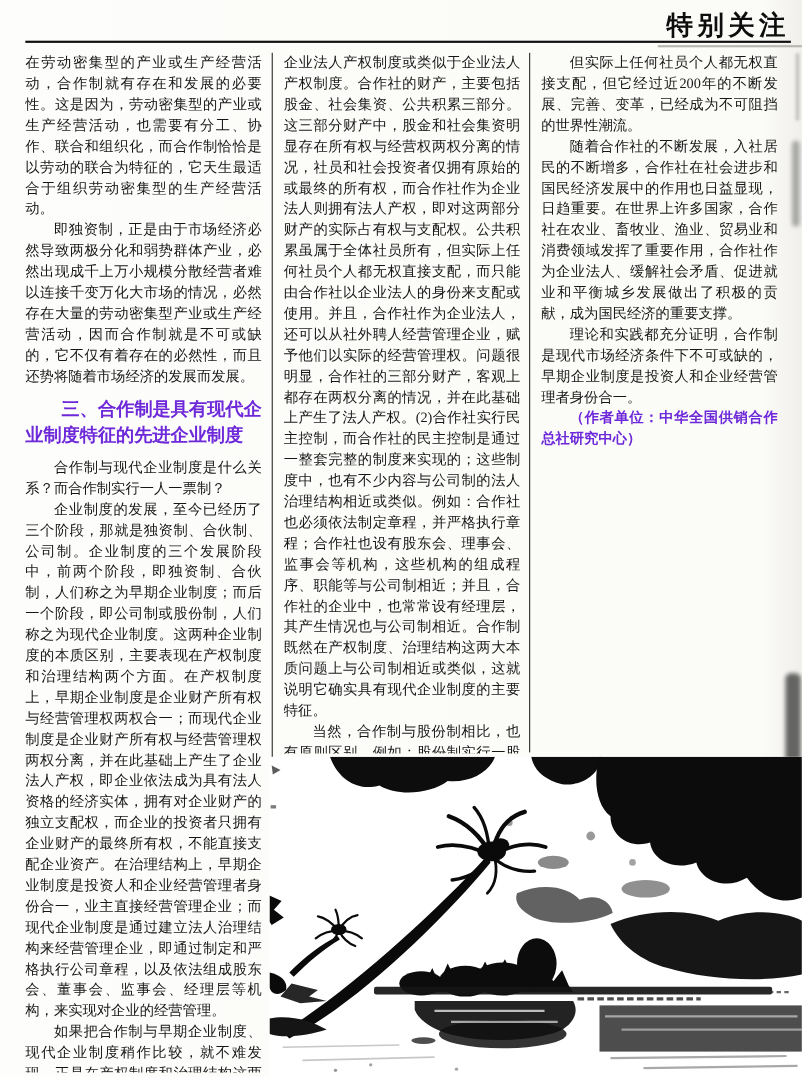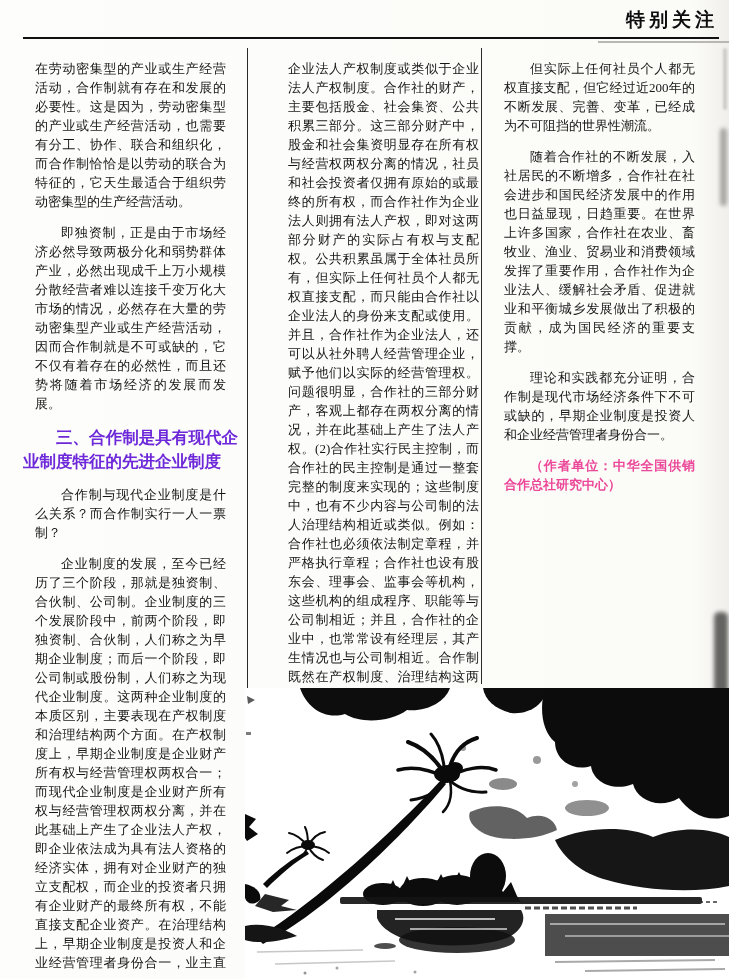--- a/index.html
+++ b/index.html
@@ -4,39 +4,39 @@
 <style>
   html,body{margin:0;padding:0;}
   body{
     width:729px;height:979px;position:relative;overflow:hidden;
     background:linear-gradient(90deg,#fdfdfb 0%,#fbfbf8 95%,#f0efec 100%);
     font-family:"Liberation Serif","DejaVu Serif",serif;color:#1b1b1b;
   }
   .header-title{
     position:absolute;top:7px;right:11px;
     font-family:"Liberation Sans","DejaVu Sans",sans-serif;
-    font-weight:bold;font-size:19px;letter-spacing:4px;color:#0d0d0d;
+    font-weight:bold;font-size:24px;letter-spacing:4px;color:#0d0d0d;
   }
   .page-rule{position:absolute;left:23px;top:37px;width:696px;height:2px;background:#111;}
   .rule-shadow{position:absolute;left:598px;top:41px;width:131px;height:2px;background:#b9b7b2;}
   .col{
     position:absolute;width:215px;font-size:13px;line-height:19px;
     text-align:justify;overflow:hidden;color:#161616;
   }
-  .col p{margin:12px;text-indent:2em;}
+  .col p{margin:0;text-indent:2em;}
   .col p.noind{text-indent:0;}
   .col1{left:23px;top:47px;height:928px;}
-  .col2{left:276px;top:47px;height:638px;}
+  .col2{left:258px;top:47px;height:638px;}
   .col3{left:492px;top:47px;height:638px;}
   .h3{
     font-family:"Liberation Sans","DejaVu Sans",sans-serif;
     font-weight:bold;font-size:16.5px;line-height:24px;
     margin:9px 0 7px;text-indent:2em;color:#6d28d9;
   }
-  .author{font-family:"Liberation Sans","DejaVu Sans",sans-serif;font-weight:bold;color:#ec4899;}
+  .author{font-family:"Liberation Sans","DejaVu Sans",sans-serif;font-weight:bold;color:#6d28d9;}
   .vrule{position:absolute;width:1px;background:#2a2a2a;z-index:1;}
   .vrule1{left:247px;top:48px;height:925px;}
   .vrule2{left:481px;top:48px;height:636px;}
   .photo{position:absolute;left:245px;top:688px;width:484px;height:291px;z-index:5;background:#fff;}
   .photo svg{display:block;width:100%;height:100%;}
   .smudge{position:absolute;border-radius:5px;z-index:2;}
   .smudge1{left:720px;top:128px;width:7px;height:78px;background:#8d8d8b;filter:blur(2px);opacity:.75;}
   .smudge2{left:714px;top:612px;width:14px;height:86px;background:#4c4c4a;filter:blur(2px);opacity:.85;}
   .smudge3{left:723px;top:48px;width:4px;height:62px;background:#b5b4b0;filter:blur(1px);opacity:.6;}
 </style>

